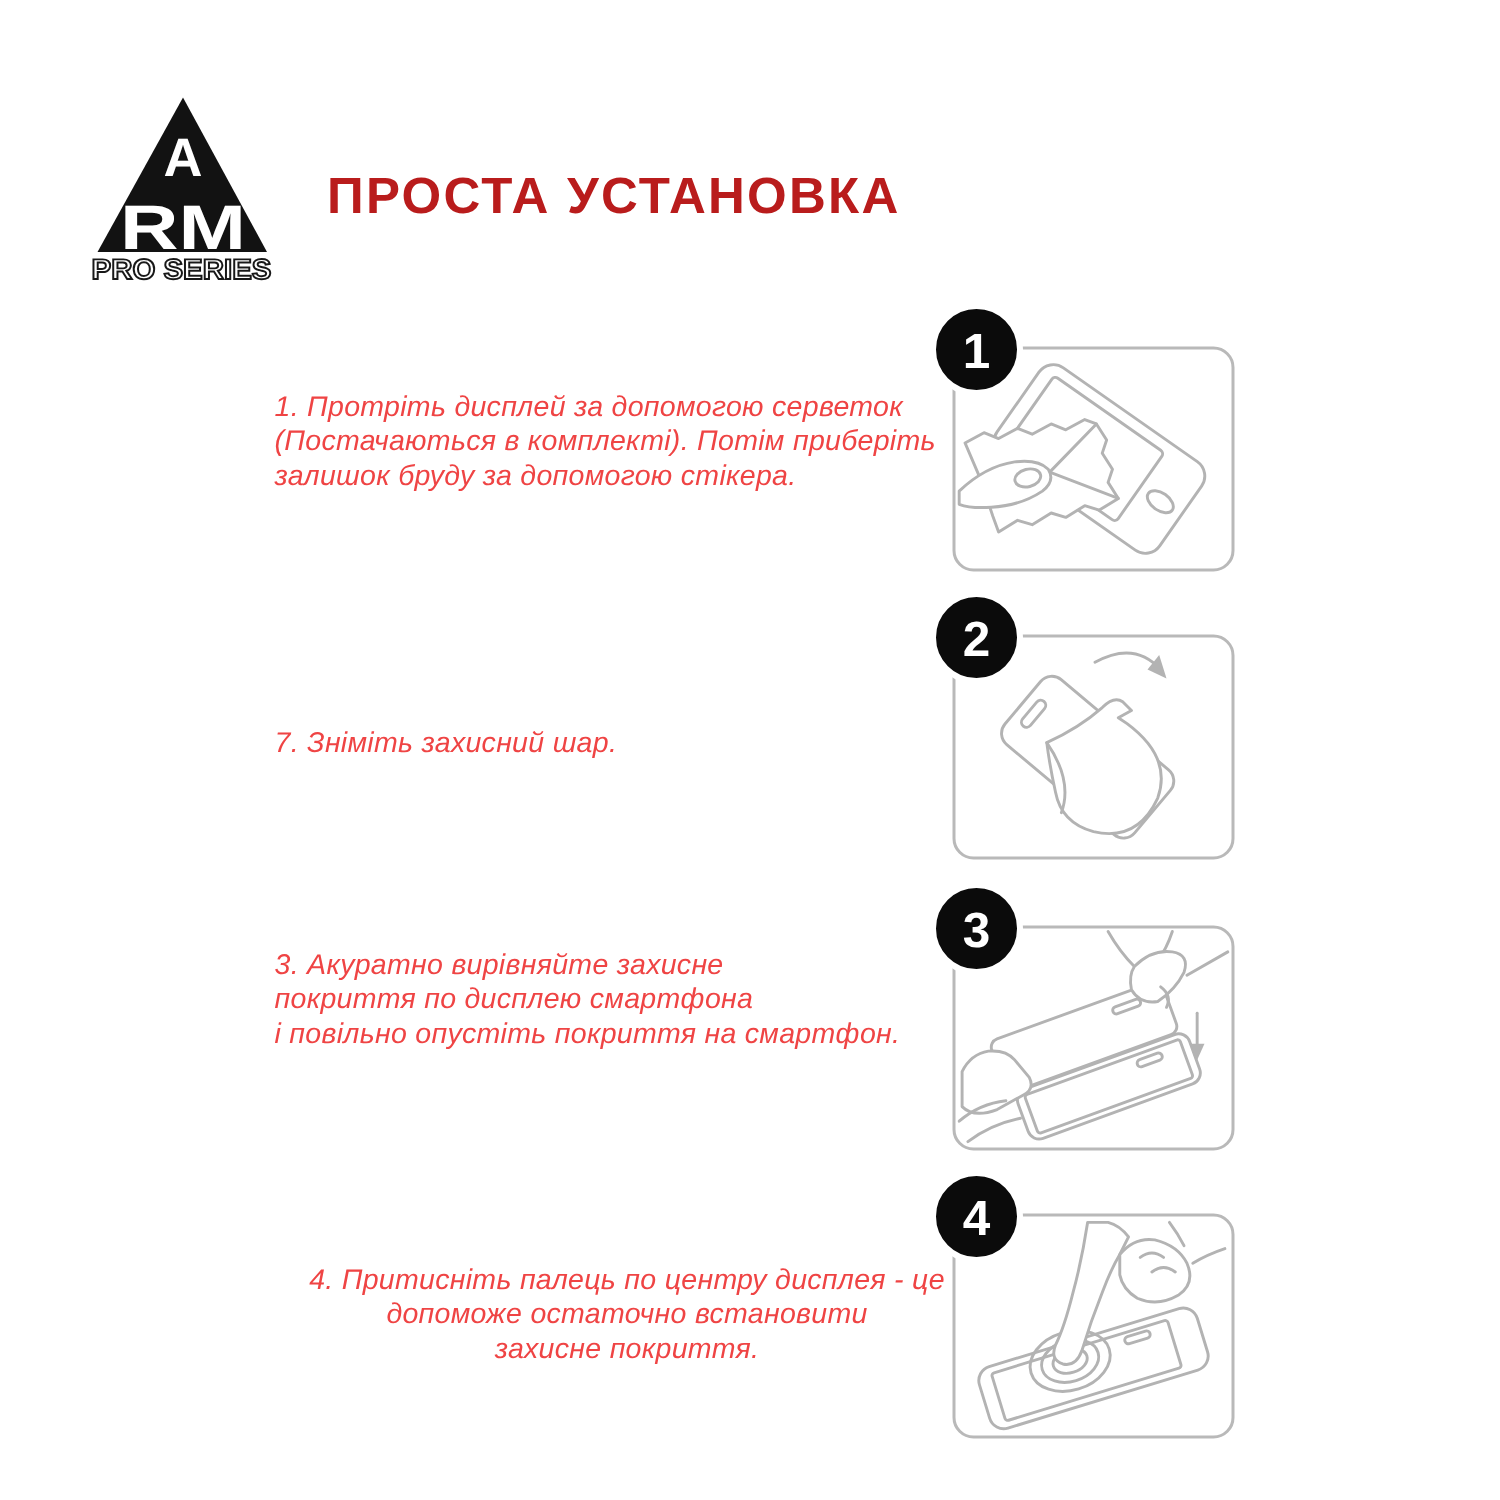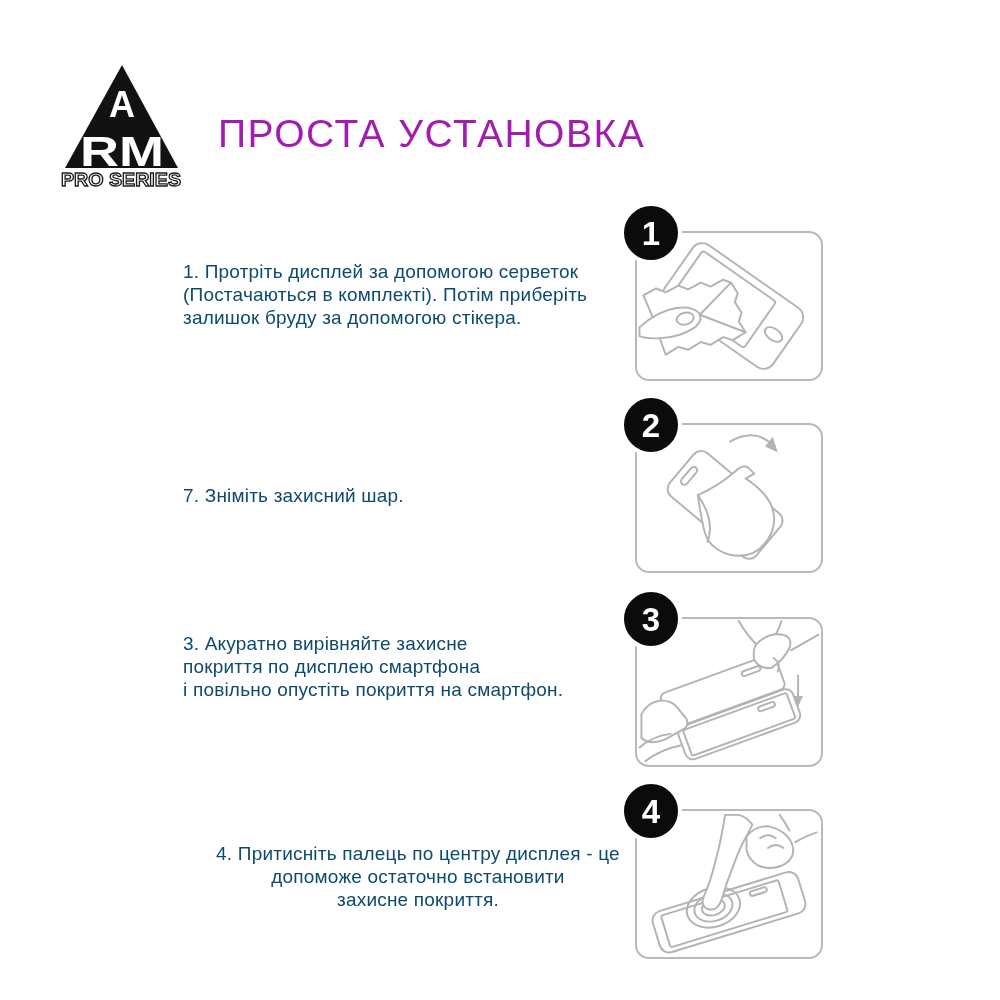--- a/index.html
+++ b/index.html
@@ -3,27 +3,28 @@
 <meta charset="utf-8">
 <style>
   html,body { margin:0; padding:0; background:#ffffff; }
   .page {
     position:relative; width:1000px; height:1000px; background:#ffffff;
     overflow:hidden; font-family:"Liberation Sans", sans-serif;
   }
   .logo { position:absolute; left:55px; top:56px; width:145px; height:136px; }
   .page-title {
     position:absolute; left:218px; top:112px;
-    font-size:39px; font-weight:400; letter-spacing:1.5px; color:#a21caf;
+    font-size:34px; font-weight:700; letter-spacing:1.5px; color:#b91c1c;
     white-space:nowrap;
   }
   .step-text {
     position:absolute; left:183px; width:470px;
-    font-size:19px; line-height:23px; letter-spacing:0.2px; color:#0c4a6e;
+    font-size:19px; line-height:23px; letter-spacing:0.2px; color:#ef4444;
     white-space:pre-line;
+    font-style:italic;
   }
   #step-text-1 { top:260px; }
   #step-text-2 { top:484px; }
   #step-text-3 { top:632px; }
   #step-text-4 { top:842px;text-align:center; }
   .figure {
     position:absolute; left:635px; width:188px; height:150px;
     border:2px solid #b9b9b9; border-radius:14px; box-sizing:border-box;
     background:#ffffff;
   }

